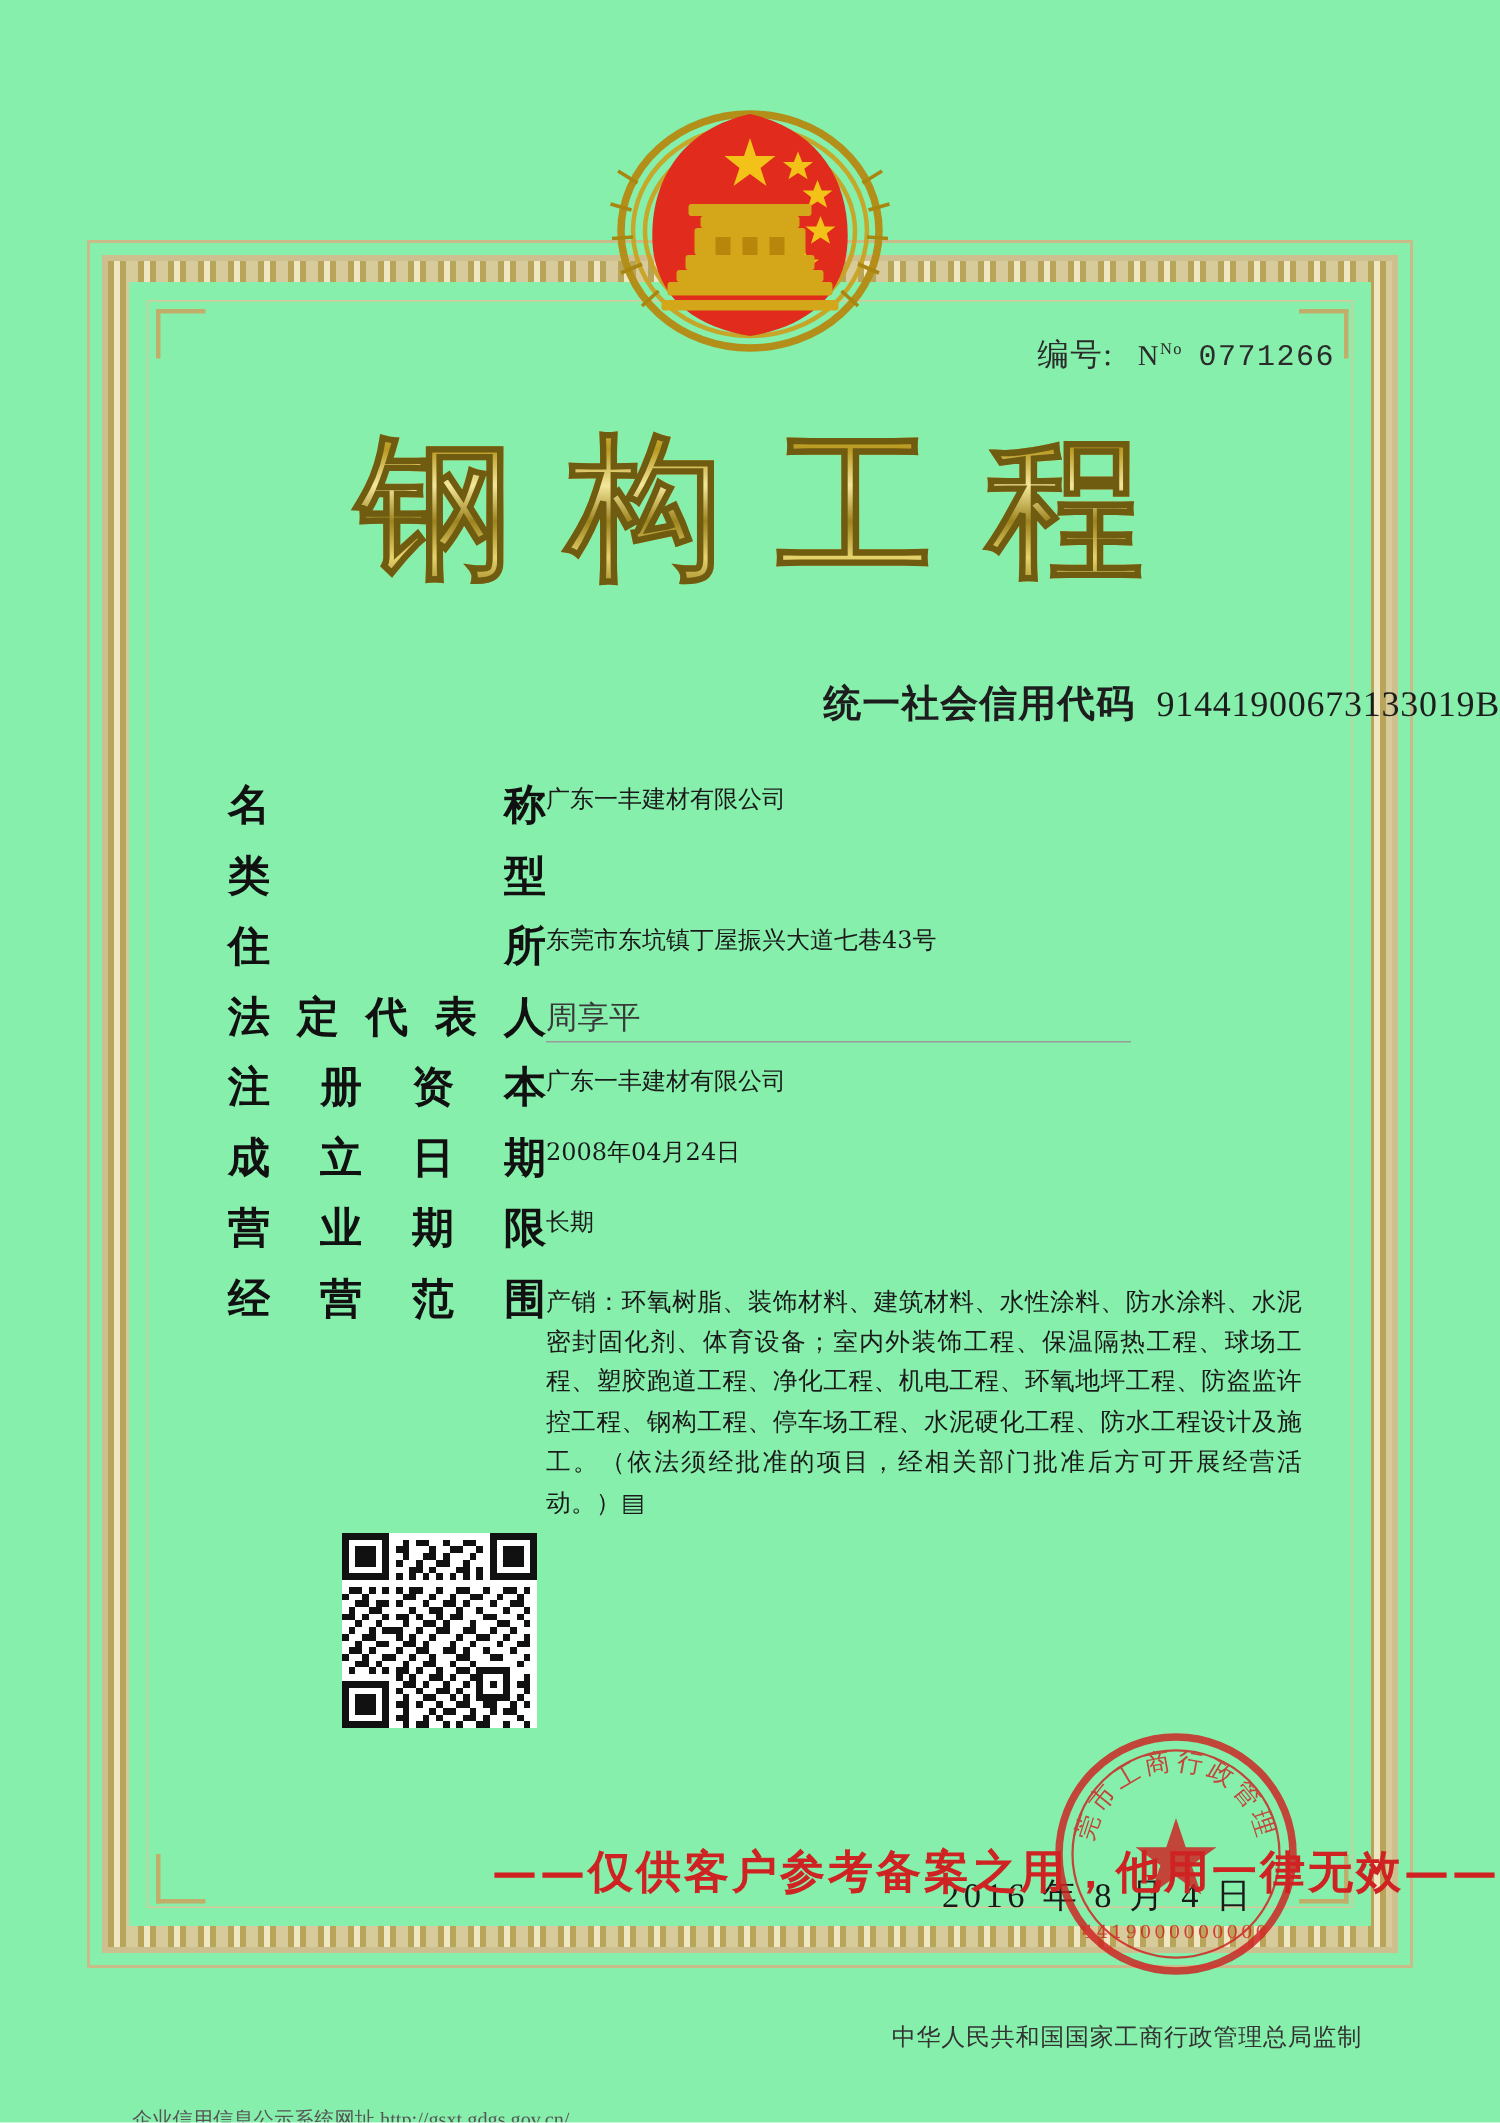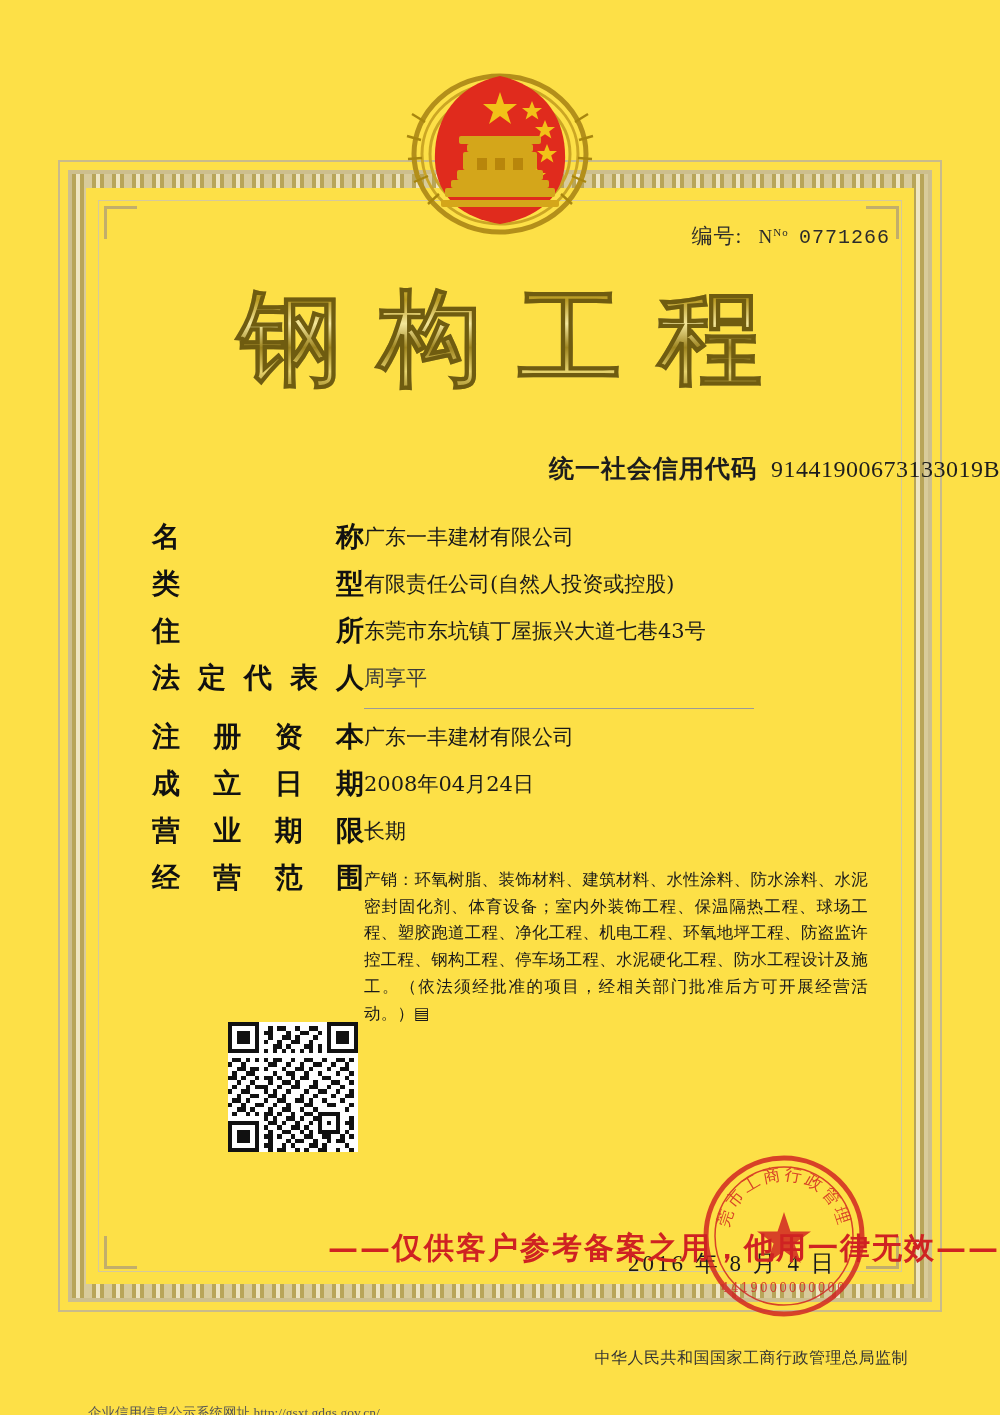--- a/index.html
+++ b/index.html
@@ -9,21 +9,21 @@
     background: #ffffff;
   }
   body {
     font-family: "Liberation Serif", "DejaVu Serif", serif;
   }
   #page {
     position: relative;
     width: 1000px;
     height: 1415px;
     margin: 0 auto;
-    background: #fde047;
+    background: #86efac;
     overflow: hidden;
   }
 
   
   .frame-outer {
     position: absolute;
     left: 58px;
     top: 160px;
     width: 884px;
     height: 1152px;
@@ -167,30 +167,30 @@
     font-weight: bold;
     color: #111;
     letter-spacing: 0;
     display: flex;
     justify-content: space-between;
     font-family: "DejaVu Serif", "Liberation Serif", serif;
   }
   .row .label span { display: inline-block; }
   .row .value {
     flex: 1;
-    font-size: 21px;
+    font-size: 16px;
     color: #1a1a1a;
     padding-top: 5px;
     font-family: "DejaVu Serif", "Liberation Serif", serif;
   }
   .row.legal .value {
     font-size: 21px;
     color: #3a3a3a;
     border-bottom: 1px solid #9a9a9a;
-    padding-bottom: 16px;
+    padding-bottom: 2px;
     max-width: 390px;
   }
   .row.scope { align-items: flex-start; }
   .row.scope .value {
     font-size: 16.5px;
     line-height: 1.62;
     letter-spacing: 0.2px;
     text-align: justify;
     padding-top: 8px;
   }
@@ -357,21 +357,20 @@
         <span>称</span>
       </div>
       <div class="value">广东一丰建材有限公司</div>
     </div>
 
     <div class="row">
       <div class="label">
         <span>类</span>
         <span>型</span>
       </div>
-      <div class="value">有限责任公司(自然人投资或控股)</div>
     </div>
 
     <div class="row">
       <div class="label">
         <span>住</span>
         <span>所</span>
       </div>
       <div class="value">东莞市东坑镇丁屋振兴大道七巷43号</div>
     </div>
 

